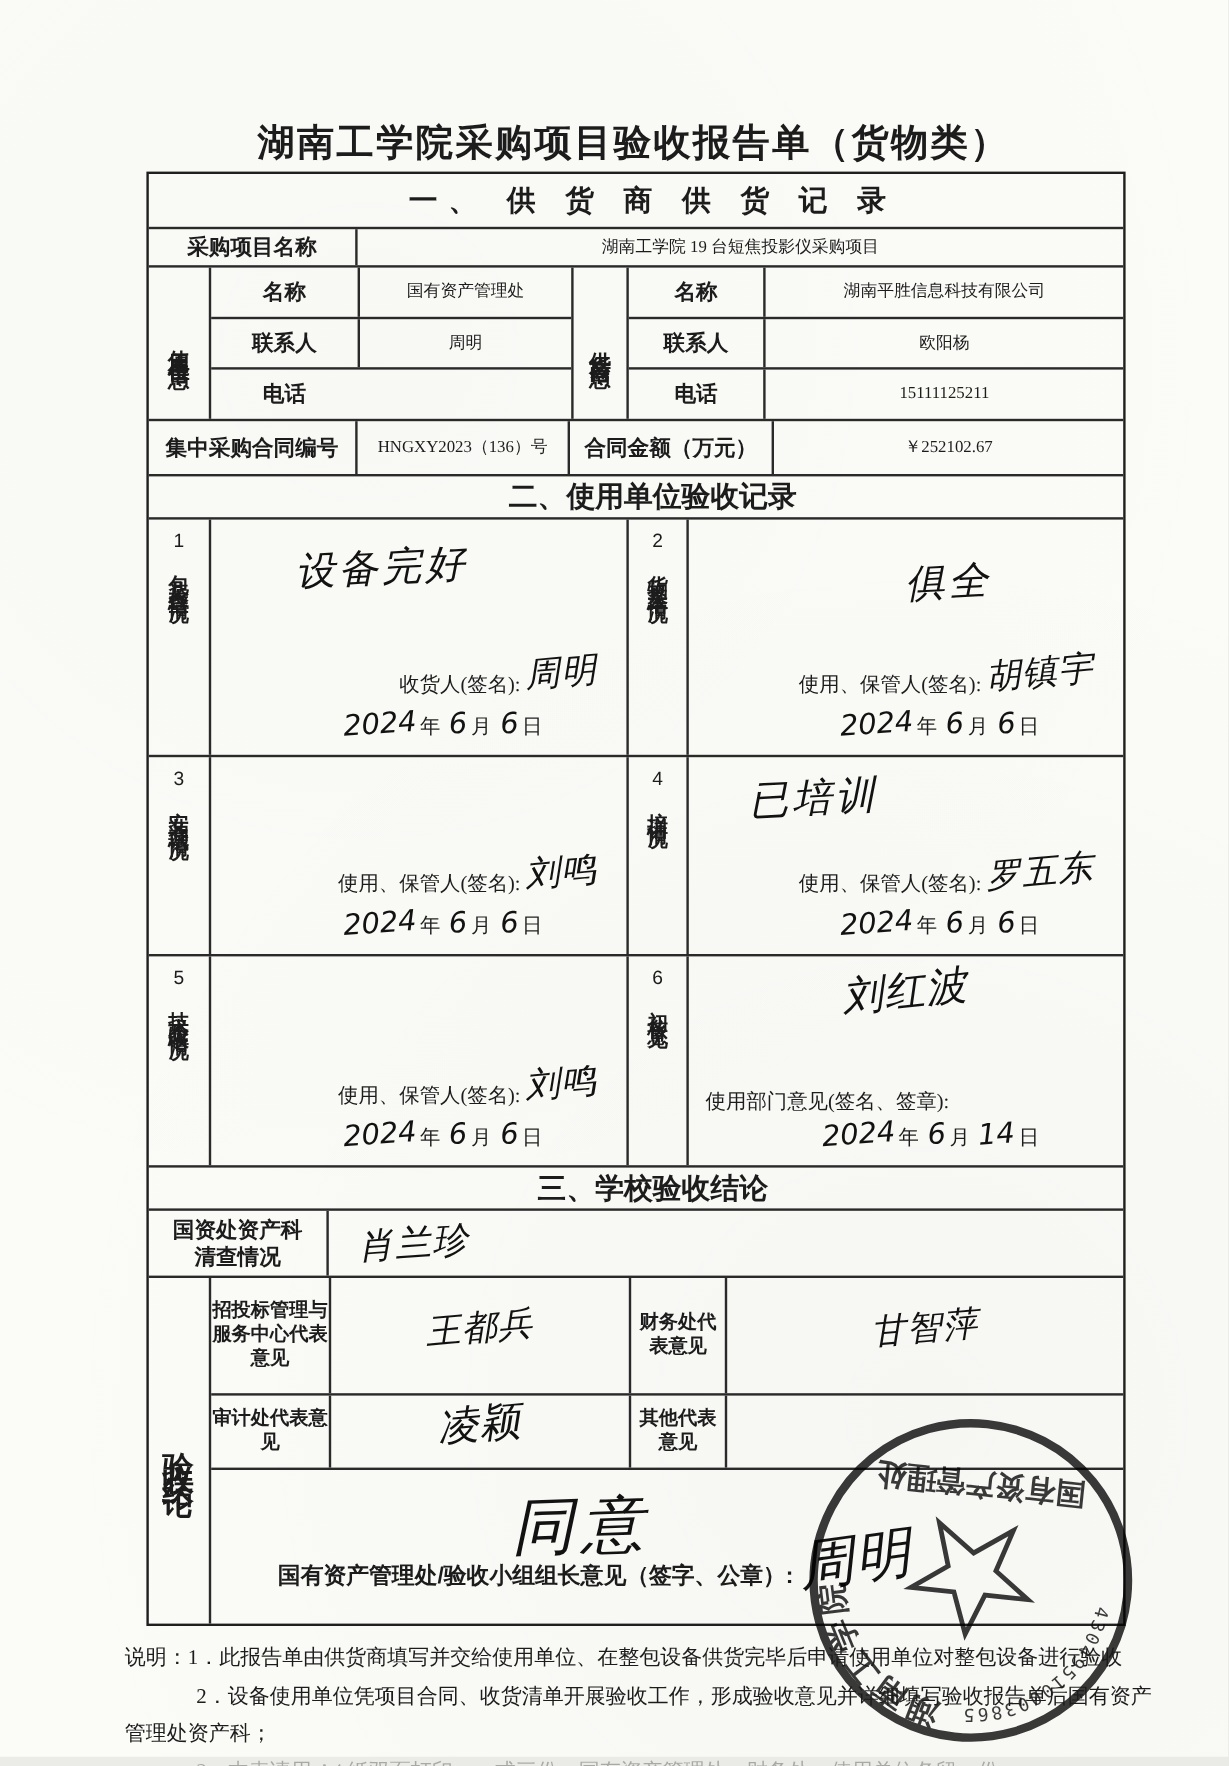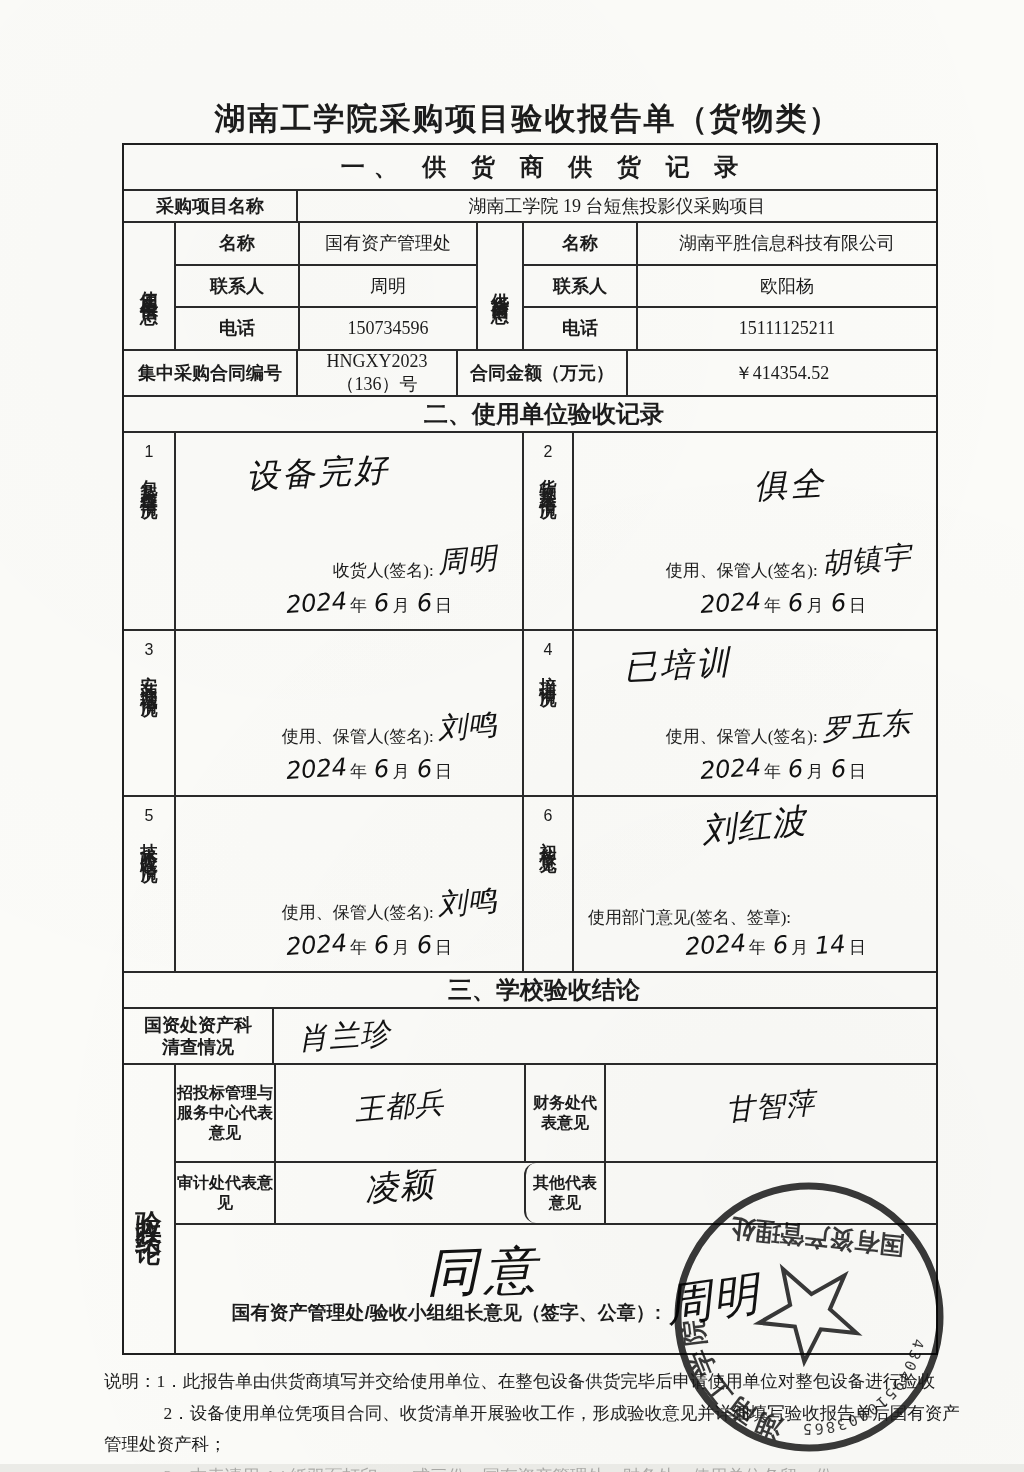--- a/index.html
+++ b/index.html
@@ -24,27 +24,27 @@
   .row { display:flex; flex-direction:row; }
   .row + .row { border-top:2px solid #2a2a2a; }
   .cell { display:flex; align-items:center; justify-content:center; text-align:center; }
   .cell + .cell, .colgrp + .cell, .cell + .colgrp, .colgrp + .colgrp { border-left:2px solid #2a2a2a; }
   .sec-head {
     flex:1; font-family:"Liberation Sans","DejaVu Sans",sans-serif;
     font-weight:700; font-size:24px;margin-left:28px;
   }
   .sp { letter-spacing:9px; }
   .lbl { font-family:"Liberation Sans","DejaVu Sans",sans-serif; font-weight:700; font-size:18px; line-height:1.25; }
-  .val { font-size:18px; }
+  .val { font-size:14px; }
   .vtext { writing-mode:vertical-rl; text-orientation:upright; letter-spacing:3px; line-height:1; }
   .colgrp { display:flex; flex-direction:column; }
   .subrow { display:flex; flex:1; }
   .subrow + .subrow { border-top:2px solid #2a2a2a; }
   
-  .w50{width:50px;} .w46{width:46px;} .w122{width:122px;} .w180{width:160px;}
+  .w50{width:50px;} .w46{width:46px;} .w122{width:122px;} .w180{width:177px;}
   .w112{width:112px;} .w172{width:172px;} .w158{width:170px;} .w148{width:148px;}
   .w98{width:98px;} .w250{width:250px;} .w80{width:80px;}
   .grow{flex:1;}
   
   .h44{height:44px;} .h32{height:32px;} .h128{height:128px;} .h46{height:46px;}
   .h36{height:36px;} .h198{height:198px;} .h166{height:166px;} .h176{height:176px;}
   .h56{height:56px;} .h294{height:294px;}
   
   .num-lbl { flex-direction:column; gap:4px; padding-top:10px; justify-content:flex-start; }
   .num-lbl .num { font-family:"Liberation Sans",sans-serif; font-size:16px; font-weight:400; }
@@ -109,21 +109,20 @@
         <div class="subrow">
           <div class="cell lbl w122">名称</div>
           <div class="cell val grow">国有资产管理处</div>
         </div>
         <div class="subrow">
           <div class="cell lbl w122">联系人</div>
           <div class="cell val grow">周明</div>
         </div>
         <div class="subrow">
           <div class="cell lbl w122">电话</div>
-          <div class="cell val grow">150734596</div>
         </div>
       </div>
       <div class="cell w46">
         <span class="vtext lbl">供货商信息</span>
       </div>
       <div class="colgrp grow">
         <div class="subrow">
           <div class="cell lbl w112">名称</div>
           <div class="cell val grow">湖南平胜信息科技有限公司</div>
         </div>
@@ -135,21 +134,21 @@
           <div class="cell lbl w112">电话</div>
           <div class="cell val grow">15111125211</div>
         </div>
       </div>
     </div>
 
     <div class="row h46">
       <div class="cell lbl w172">集中采购合同编号</div>
       <div class="cell val w180">HNGXY2023（136）号</div>
       <div class="cell lbl w158">合同金额（万元）</div>
-      <div class="cell val grow">￥414354.52</div>
+      <div class="cell val grow">￥252102.67</div>
     </div>
 
     <div class="row h36">
       <div class="cell sec-head">二、使用单位验收记录</div>
     </div>
 
     <div class="row h198">
       <div class="cell num-lbl w50">
         <span class="num">1</span>
         <span class="vtext">包装检查情况</span>
@@ -270,21 +269,21 @@
           <div class="cell lbl w80" style="font-size:16px;">财务处代表意见</div>
           <div class="cell grow">
             <span class="hw hw-sig">甘智萍</span>
           </div>
         </div>
         <div class="subrow" style="height:62px; flex:none;">
           <div class="cell lbl w98" style="font-size:16px;">审计处代表意见</div>
           <div class="cell w250">
             <span class="hw hw-sig" style="font-size:34px;">凌颖</span>
           </div>
-          <div class="cell lbl w80" style="font-size:16px;border-radius:12px;">其他代表意见</div>
+          <div class="cell lbl w80" style="font-size:16px;">其他代表意见</div>
           <div class="cell grow">
             <span class="hw hw-sig"></span>
           </div>
         </div>
         <div class="subrow" style="flex:1;">
           <div class="cell k3 grow">
             <span class="hw agree">同意</span>
             <div class="final-line">
               <span>国有资产管理处/验收小组组长意见（签字、公章）:</span>
               <span class="hw hw-sig">周明</span>

